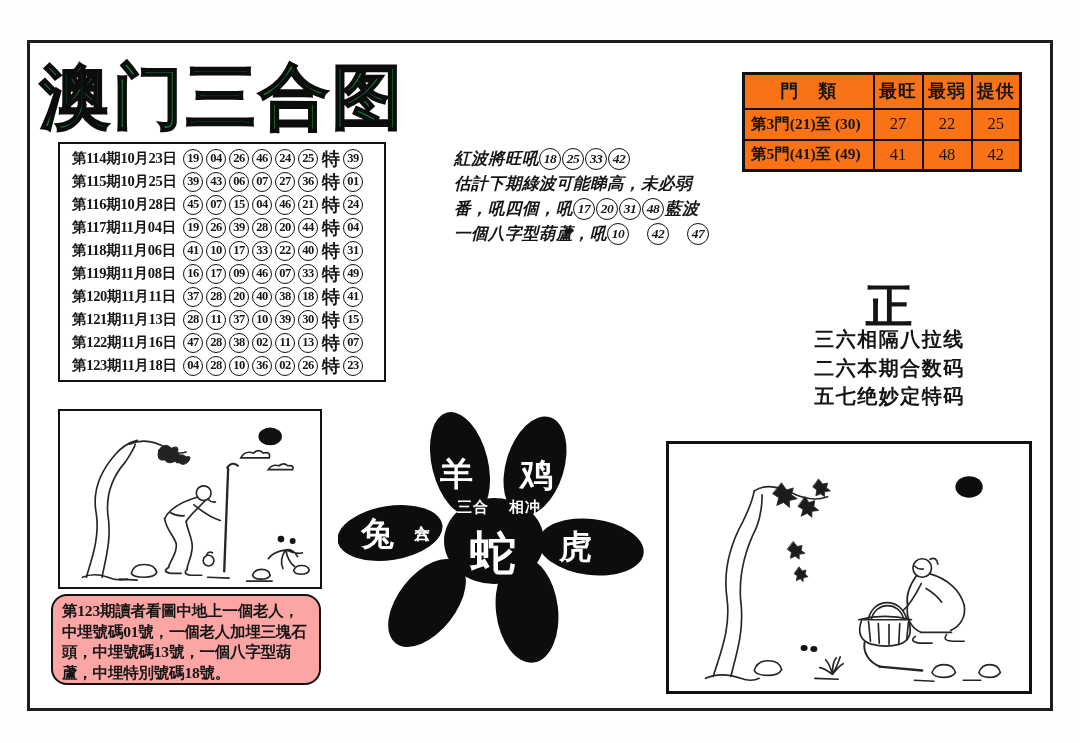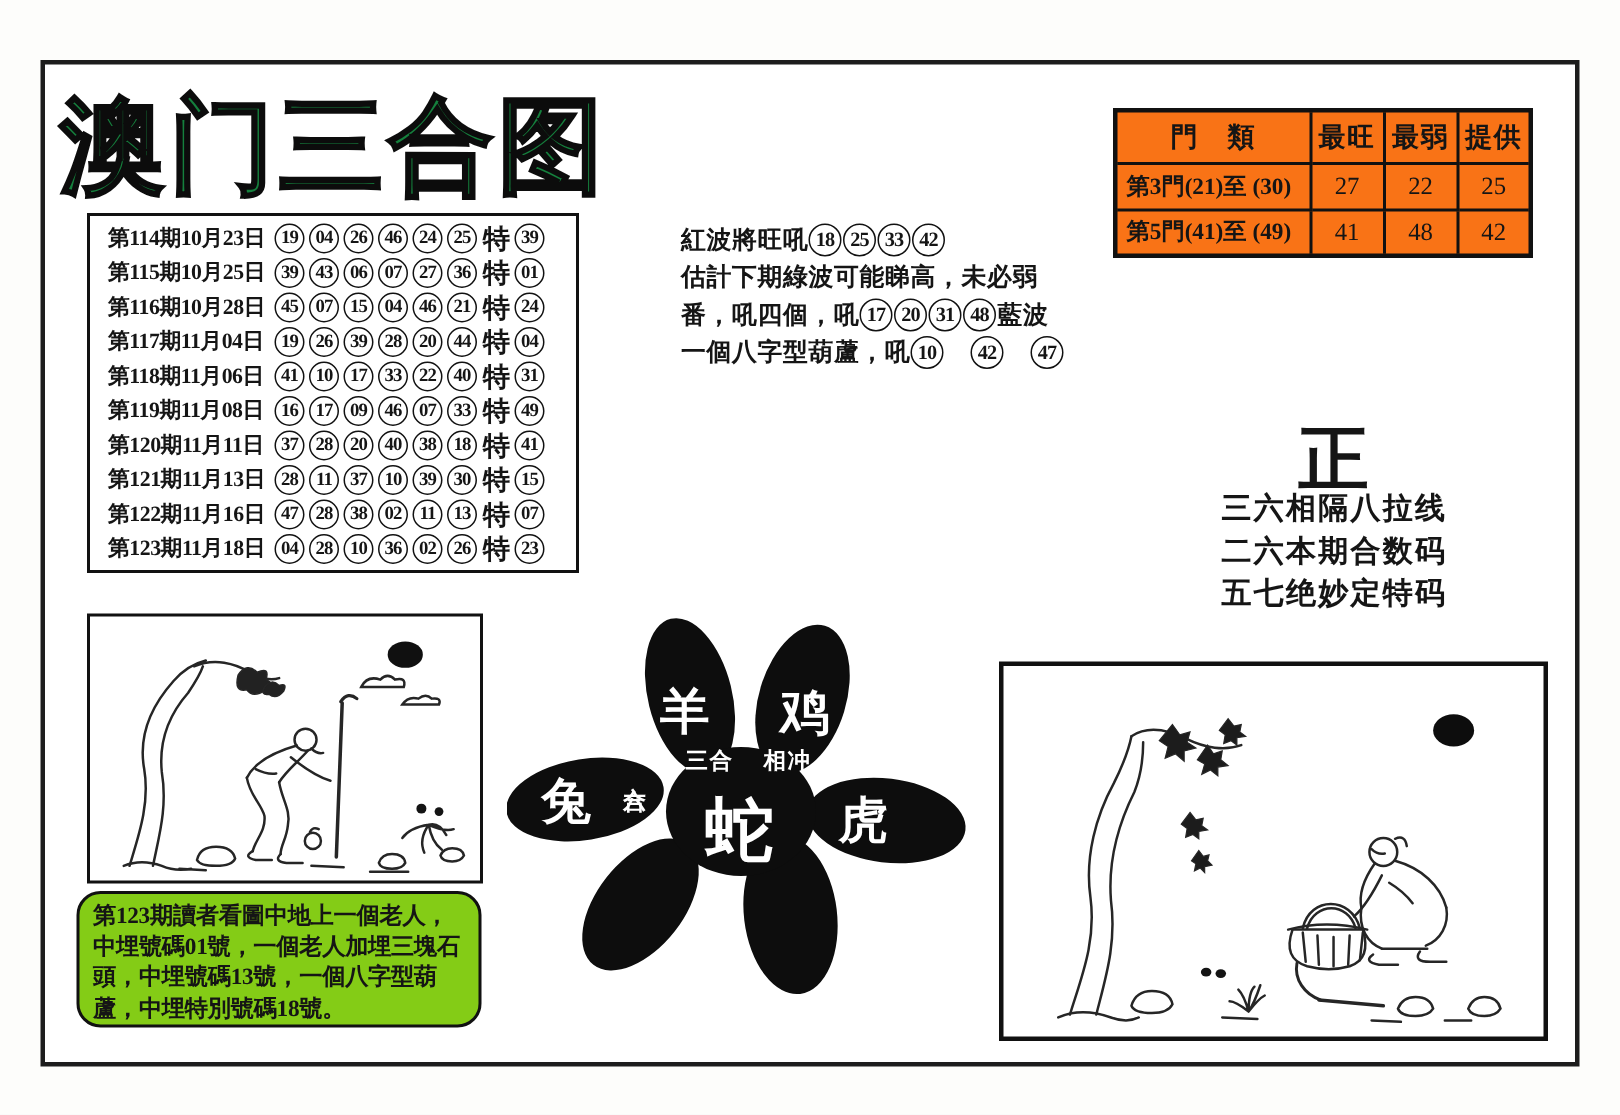--- a/index.html
+++ b/index.html
@@ -19,22 +19,22 @@
     border:2.5px solid #111; padding:3px 0 0 12px; display:flex; flex-direction:column; justify-content:flex-start; }
   .result-row { display:flex; align-items:center; height:23px; white-space:nowrap; }
   .row-label { width:111px; font-size:14.5px; font-weight:700; letter-spacing:-0.3px; }
   .num-circle { flex:none; width:20px; height:20px; border:1.6px solid #111; border-radius:50%;
     display:inline-flex; align-items:center; justify-content:center;
     font-size:12.5px; font-weight:700; margin-right:3px; background:#fff; letter-spacing:-0.5px; }
   .te-label { font-size:18px; font-weight:900; margin:0 3px 0 1px; }
 
   
   .forecast { position:absolute; left:424px; top:103px; width:280px; }
-  .forecast-line { display:flex; align-items:flex-end; height:25px; font-size:16.5px; font-weight:600;
-    white-space:nowrap; letter-spacing:0.5px; }
+  .forecast-line { display:flex; align-items:center; height:25px; font-size:16.5px; font-weight:600;
+    white-space:nowrap; letter-spacing:0.5px;font-style:italic; }
   .forecast-line .num-circle { width:22px; height:22px; font-size:13.5px; margin-right:1px; }
 
   
   .gate-table { position:absolute; left:712px; top:29px; border-collapse:collapse;
     border:3px solid #111; background:#f97316; }
   .gate-table th, .gate-table td { border:2px solid #111; text-align:center; }
   .gate-table th { height:35px; font-size:18px; font-weight:700; letter-spacing:1px; }
   .gate-table td { height:31px; font-size:16.5px; }
   .gate-table td.gate-label { font-size:15.5px; font-weight:700; text-align:left; padding-left:6px; width:130px; }
   .gate-table td.gate-val, .gate-table th.val-col { width:49px; }
@@ -46,21 +46,21 @@
   .slogan-line { font-size:20px; font-weight:600; line-height:28.5px; letter-spacing:1.5px; white-space:nowrap; }
 
   
   .illu { position:absolute; background:#fff; }
   .illu-left { left:28px; top:366px; width:264px; height:180px; border:2.5px solid #111; }
   .illu-right { left:636px; top:398px; width:366px; height:253px; border:3px solid #111; }
   .illu svg { width:100%; height:100%; display:block; }
 
   
   .reader-box { position:absolute; left:21px; top:551px; width:270px; height:91px;
-    border:2.5px solid #111; border-radius:16px; padding:5px 9px; background:#84cc16; }
+    border:2.5px solid #111; border-radius:16px; padding:5px 9px; background:#fca5a5; }
   .reader-text { font-size:15.5px; font-weight:700; line-height:20.5px; letter-spacing:-0.2px; }
 
   
   .flower { position:absolute; left:308px; top:363px; width:312px; height:262px; }
   .flower svg { position:absolute; inset:0; width:100%; height:100%; }
   .fl-label { position:absolute; color:#fff; font-weight:700; white-space:nowrap;
     font-family:"Liberation Serif", serif; }
   .fl-animal { font-size:33px; }
   .fl-rel { font-size:15px; letter-spacing:1px; }
   .fl-center { font-size:46px; font-weight:800; }

